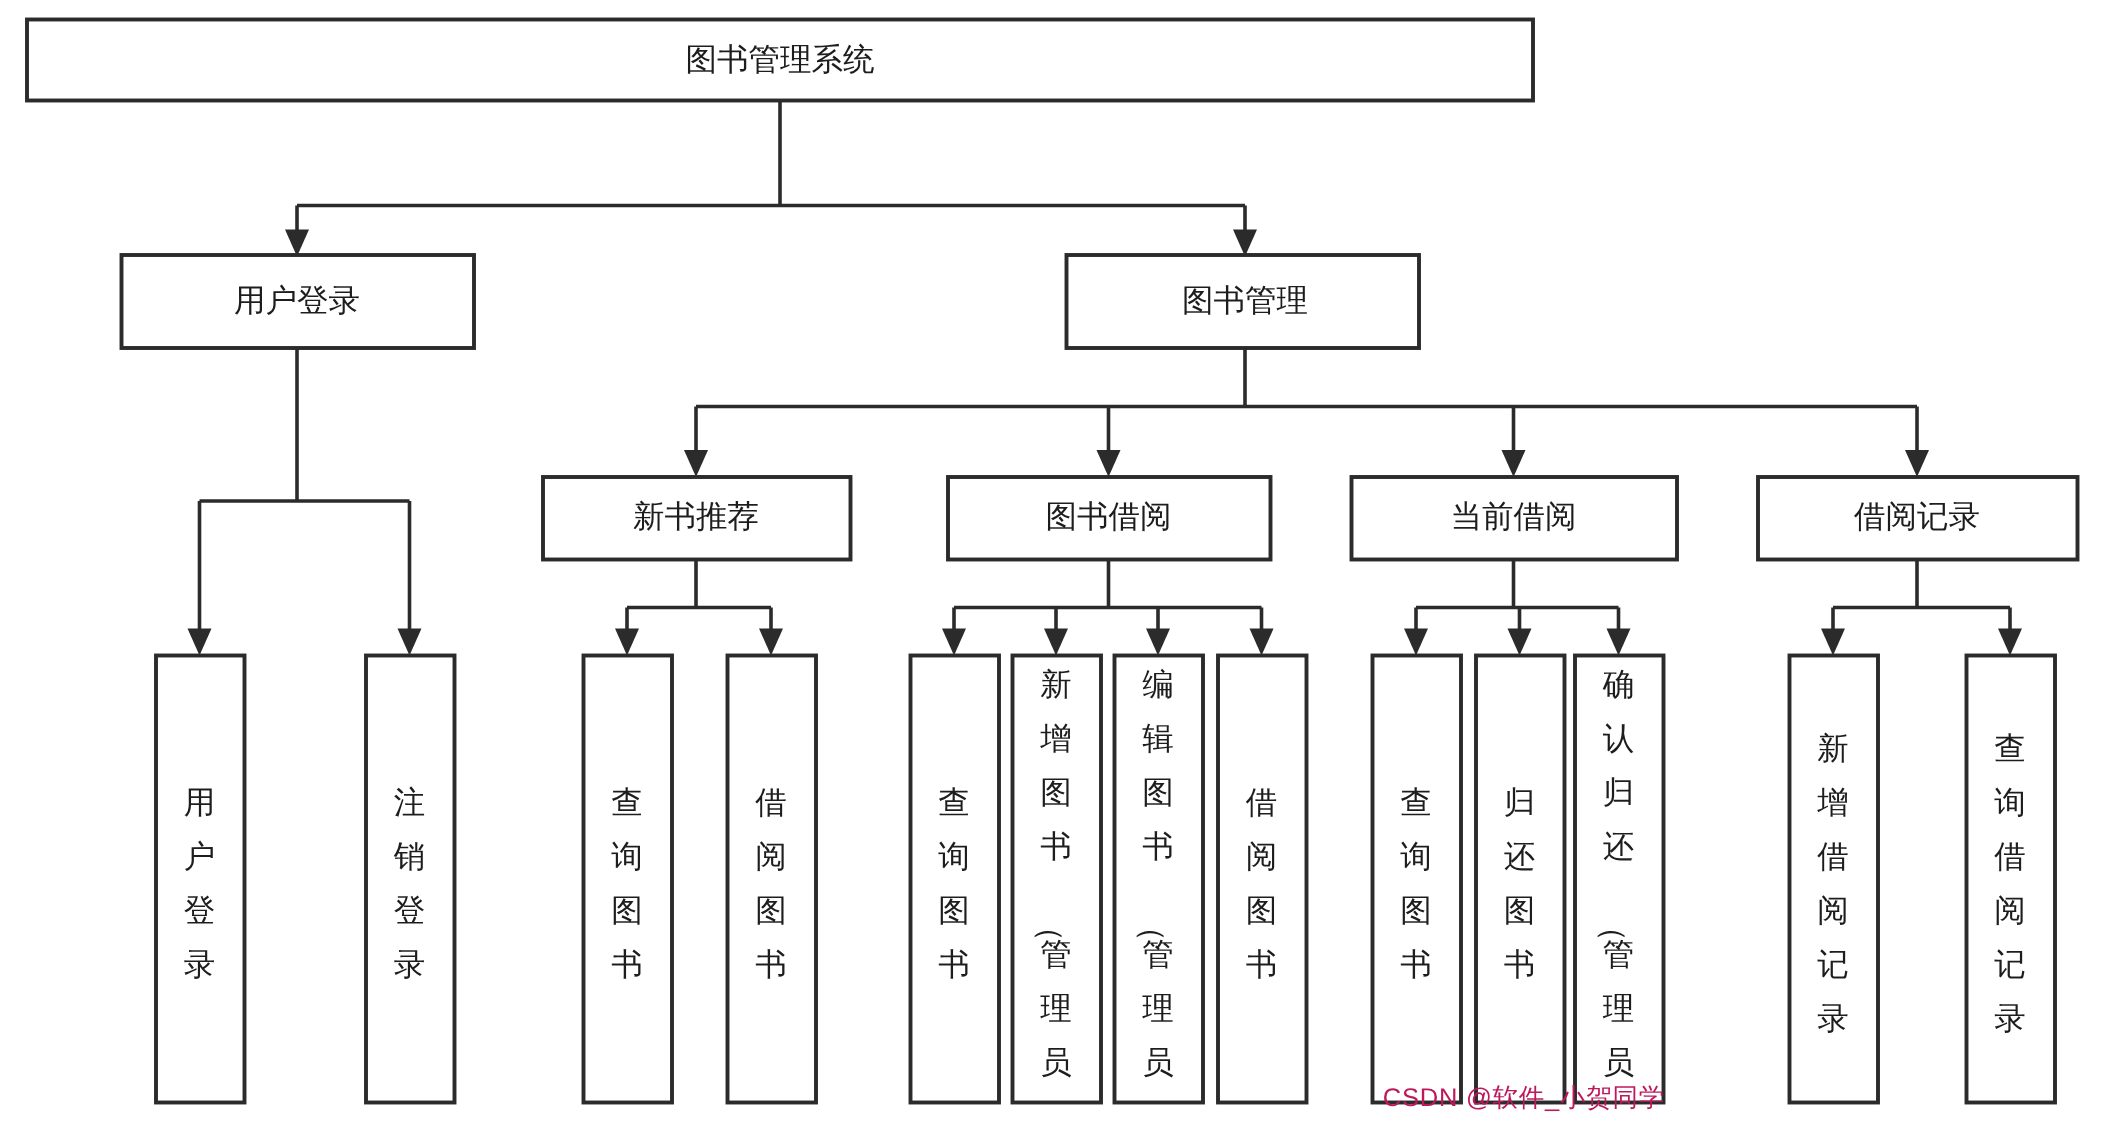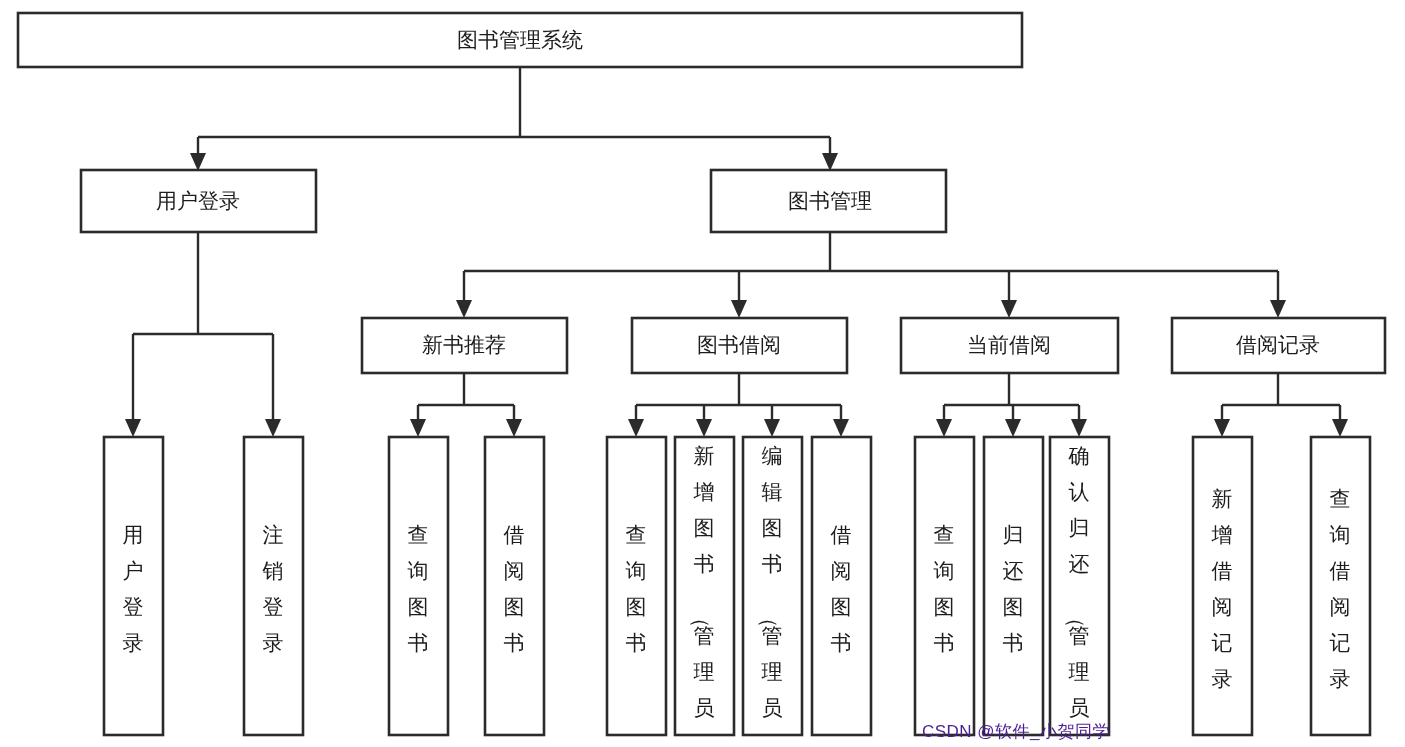--- a/index.html
+++ b/index.html
@@ -52,21 +52,21 @@
     font-size: 21px;
     fill: #1d1d1d;
     text-anchor: middle;
   }
   .watermark {
     position: absolute;
     right: 8px;
     bottom: 4px;
     font-family: "Liberation Sans", "DejaVu Sans", sans-serif;
     font-size: 17px;
-    color: #4c1d95;
+    color: #be185d;
     letter-spacing: 0.5px;
     white-space: nowrap;
     user-select: none;
   }
 </style>
 </head>
 <body>
 
 <div id="diagram-root">
 

